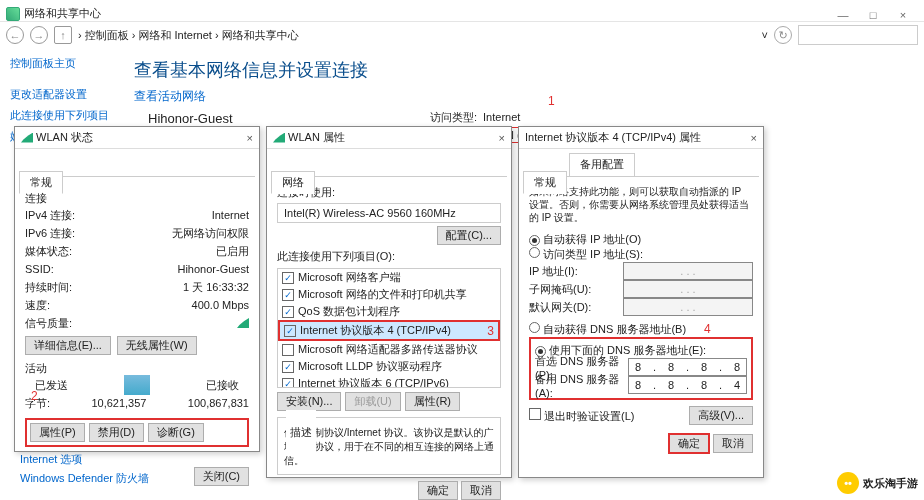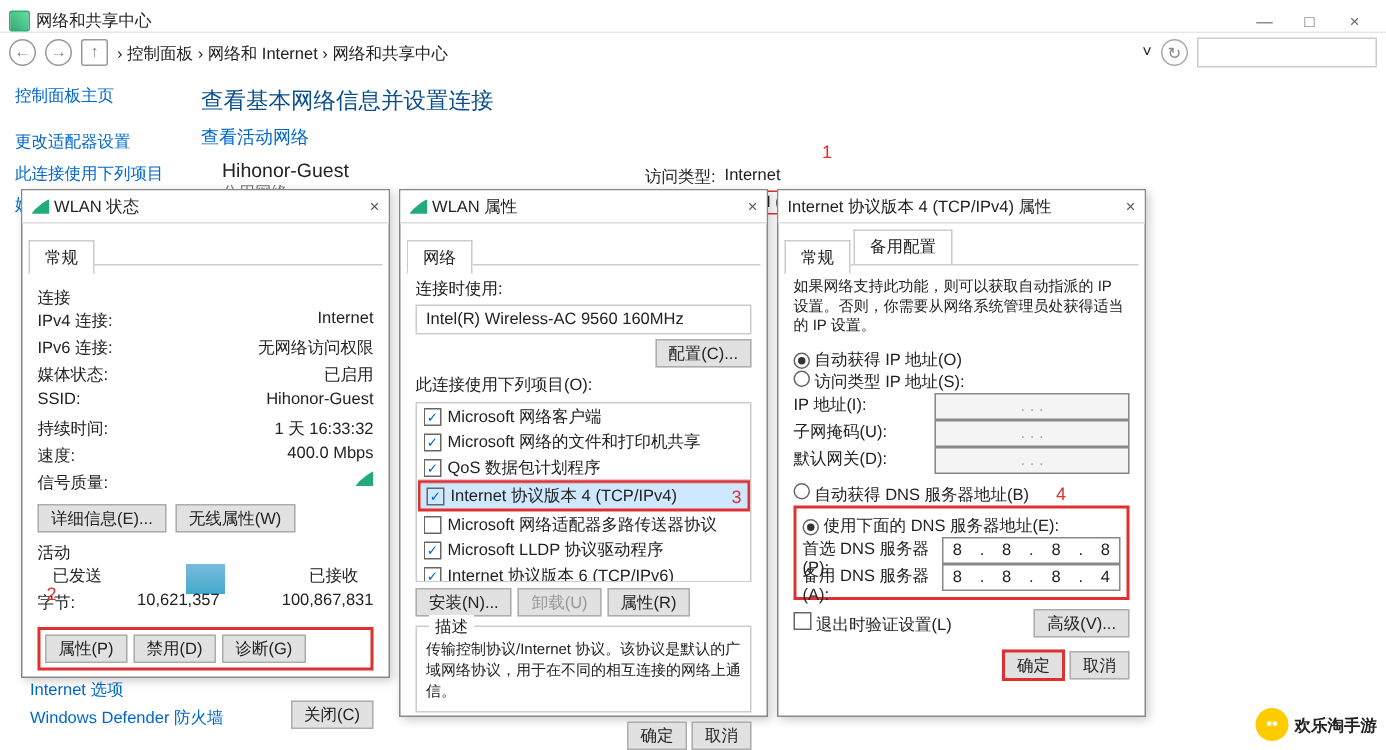--- a/index.html
+++ b/index.html
@@ -10,42 +10,42 @@
 .titlebar .wbtn{width:30px;text-align:center;color:#666}
 .toolbar{height:26px;display:flex;align-items:center;padding:0 6px;gap:6px;color:#333}
 .toolbar .arrow{width:18px;height:18px;border:1px solid #999;border-radius:50%;display:flex;align-items:center;justify-content:center;color:#888}
 .toolbar .bc{flex:1}
 .toolbar .scir{width:18px;height:18px;border:1px solid #aaa;border-radius:50%;color:#888;display:flex;align-items:center;justify-content:center}
 .toolbar .sbox{width:120px;height:20px;border:1px solid #ccc}
 .main{display:flex;height:calc(500px - 48px)}
 .side{width:120px;padding:8px 10px;border-right:0}
 .side .item{color:#06c;margin-bottom:6px;cursor:pointer}
 .content{flex:1;padding:6px 14px;position:relative}
-.heading{color:#0a4e8c;font-size:15px;margin:4px 0}
+.heading{color:#0a4e8c;font-size:18px;margin:4px 0}
 .sub{color:#06c;font-size:12px;margin:6px 0}
 .netname{font-size:13px;color:#222;margin:6px 0 0 14px}
 .nettype{color:#777;margin-left:14px}
 .infoR{position:absolute;left:310px;top:60px}
 .infoR .row{display:flex;gap:6px;height:18px;align-items:center}
 .wlanlink{border:1px solid #e03030;padding:1px 4px;display:inline-flex;align-items:center;gap:4px;color:#06c}
 .sig{display:inline-block;width:12px;height:10px;background:linear-gradient(to right,#2a7 25%,#2a7 25%,#2a7 100%);clip-path:polygon(0 100%,20% 70%,40% 50%,60% 30%,80% 15%,100% 0,100% 100%)}
 .annot{position:absolute;color:#e03030;font-size:12px}
 .dlg{position:absolute;background:#fff;border:1px solid #888;box-shadow:2px 2px 6px rgba(0,0,0,.2)}
 .dlg-t{height:22px;display:flex;align-items:center;padding:0 6px;background:#fff;border-bottom:1px solid #ddd;color:#777}
 .dlg-t .cl{margin-left:auto;color:#555}
 .tabrow{display:flex;height:24px;border-bottom:1px solid #ccc;margin:4px 4px 0 4px}
 .tab{padding:3px 10px;border:1px solid #ccc;border-bottom:none;background:#fff;margin-right:2px}
-.tab.act{background:#fff;border-bottom:1px solid #fff;position:relative;top:7px}
+.tab.act{background:#fff;border-bottom:1px solid #fff;position:relative;top:18px}
 .dlg-b{padding:8px 10px}
-.drow{display:flex;justify-content:space-between;height:18px;align-items:flex-start}
+.drow{display:flex;justify-content:space-between;height:18px;align-items:center}
 .btn{border:1px solid #adadad;background:#e1e1e1;padding:2px 10px;display:inline-block;text-align:center;cursor:pointer}
 .btn.sm{padding:1px 8px}
 .hl{border:2px solid #e03030}
 .grp{border:1px solid #ccc;padding:8px 6px 6px 6px;margin-top:6px;position:relative}
-.grp .gt{position:absolute;top:-8px;left:8px;background:#fff;padding:0 4px}
+.grp .gt{position:absolute;top:-8px;left:8px;background:#fff;padding:15px 4px}
 .list{border:1px solid #ccc;height:120px;overflow:auto;background:#fff;margin:4px 0}
 .li{display:flex;align-items:center;gap:4px;padding:1px 4px}
 .li.sel{background:#cde8ff}
 .chk{width:12px;height:12px;border:1px solid #666;display:inline-flex;align-items:center;justify-content:center;font-size:9px;color:#06c}
 .radio{width:11px;height:11px;border:1px solid #666;border-radius:50%;display:inline-flex;align-items:center;justify-content:center}
 .radio .dot{width:5px;height:5px;background:#333;border-radius:50%}
 .ipbox{display:inline-flex;border:1px solid #888;height:18px;width:130px;align-items:center;justify-content:space-around;background:#fff}
 .ipbox.dis{color:#aaa;background:#f4f4f4}
 .bottom-links{position:absolute;left:20px;bottom:10px}
 .bottom-links .l{color:#06c;margin-bottom:4px}

